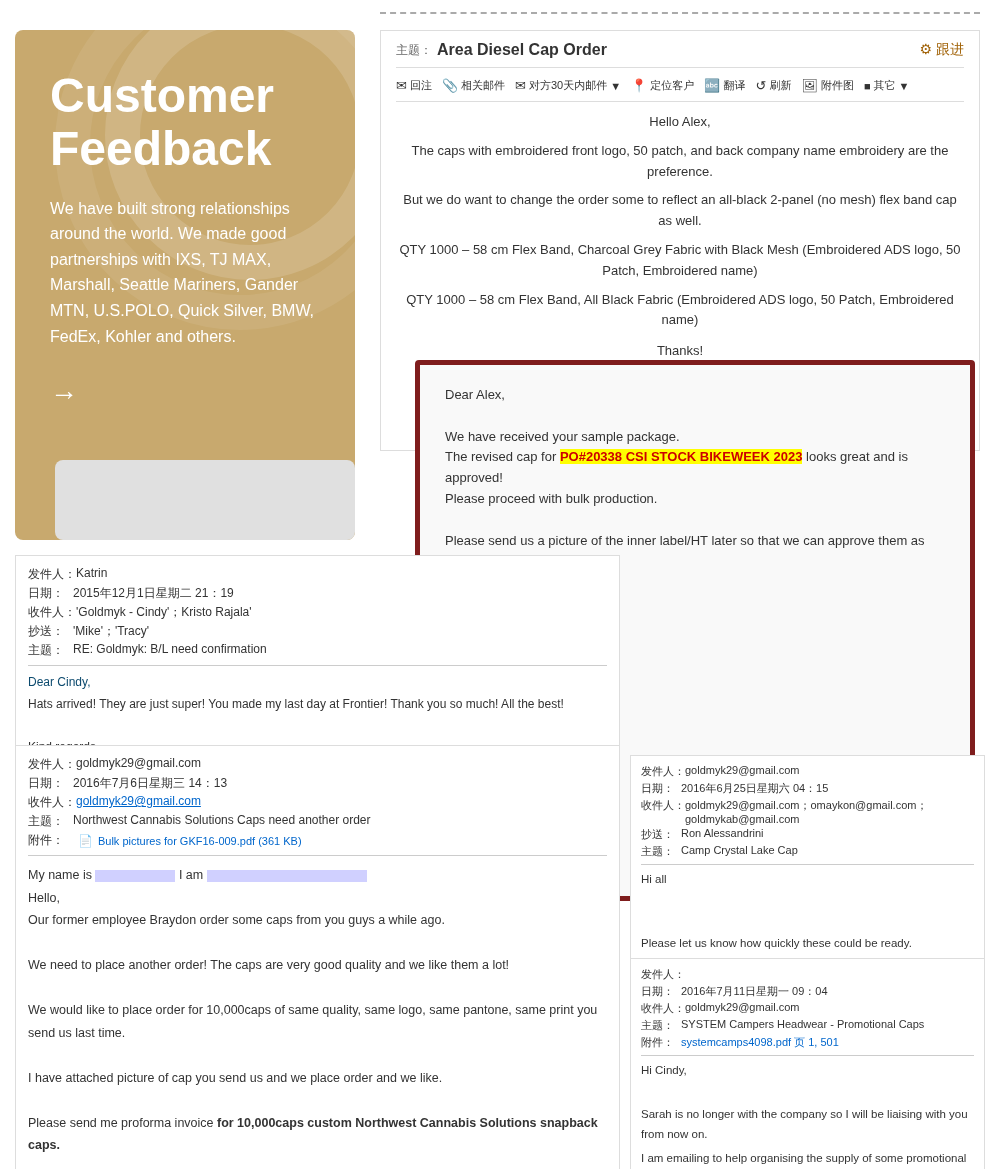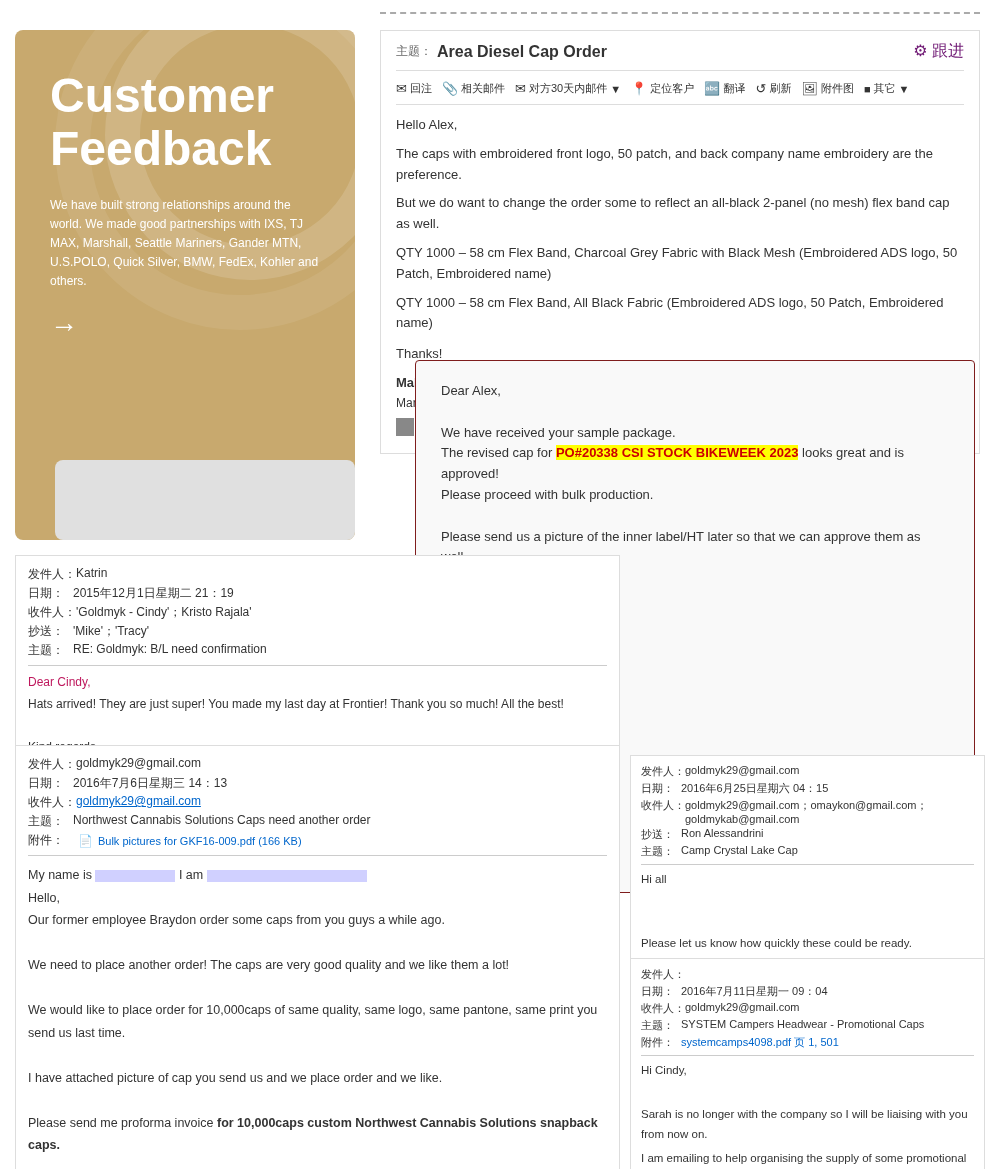--- a/index.html
+++ b/index.html
@@ -48,23 +48,23 @@
     }
     .left-panel .title {
       font-size: 48px;
       font-weight: 900;
       line-height: 1.1;
       margin-bottom: 20px;
       position: relative;
       z-index: 1;
     }
     .left-panel .description {
-      font-size: 12px;
+      font-size: 16px;
       line-height: 1.6;
-      margin-bottom: 15px;
+      margin-bottom: 26px;
       position: relative;
       z-index: 1;
     }
     .left-panel .arrow {
       font-size: 28px;
       font-weight: bold;
       position: relative;
       z-index: 1;
     }
     
@@ -101,22 +101,22 @@
       color: #666;
       margin-right: 5px;
       font-size: 12px;
     }
     .email-subject-title {
       font-weight: bold;
       font-size: 16px;
       flex: 1;
     }
     .email-follow {
-      color: #701a75;
-      font-size: 16px;
+      color: #a16207;
+      font-size: 14px;
     }
     .email-toolbar {
       display: flex;
       gap: 10px;
       padding: 4px 0 8px 0;
       border-bottom: 1px solid #ddd;
       margin-bottom: 10px;
       flex-wrap: wrap;
     }
     .email-toolbar-btn {
@@ -127,20 +127,21 @@
       color: #333;
       cursor: pointer;
       white-space: nowrap;
     }
     .email-toolbar-btn .icon-char {
       font-size: 13px;
     }
     .email-body {
       font-size: 13px;
       line-height: 1.6;
+      text-align: center;
     }
     .email-body p { margin-bottom: 8px; }
     .email-sig {
       margin-top: 10px;
     }
     .email-sig .name {
       font-weight: bold;
       font-size: 13px;
     }
     .email-sig .title-role {
@@ -155,21 +156,21 @@
       margin-top: 5px;
     }
 
     
     .email-card {
       position: absolute;
       left: 415px;
       top: 360px;
       width: 560px;
       background: #f9f9f9;
-      border: 1px solid #7f1d1d;
+      border: 5px solid #7f1d1d;
       border-radius: 4px;
       padding: 20px 25px;
       font-size: 13px;
       line-height: 1.6;
     }
     .csi-logo-box {
       margin-top: 12px;
       margin-bottom: 10px;
     }
     .csi-logo-svg {
@@ -474,21 +475,21 @@
   <div class="email-header-row">
     <span class="email-header-label">抄送：</span>
     <span class="email-header-value">'Mike'；'Tracy'</span>
   </div>
   <div class="email-header-row">
     <span class="email-header-label">主题：</span>
     <span class="email-header-value">RE: Goldmyk: B/L need confirmation</span>
   </div>
   <hr class="divider-line">
   <div class="email-body-cn">
-    <p style="color:#be185d;">Dear Cindy,</p>
+    <p style="color:#0c4a6e;">Dear Cindy,</p>
     <p>Hats arrived! They are just super! You made my last day at Frontier! Thank you so much!
 All the best!</p>
     <br>
     <p>Kind regards,</p>
     <p>Katrin</p>
   </div>
 </div>
 
 <div class="email-cannabis">
   <div class="header-row">
@@ -503,21 +504,21 @@
     <span class="label">收件人：</span>
     <span class="value"><a href="#" style="color:#0066cc;">goldmyk29@gmail.com</a></span>
   </div>
   <div class="header-row">
     <span class="label">主题：</span>
     <span class="value">Northwest Cannabis Solutions Caps need another order</span>
   </div>
   <div class="attachment-row">
     <span class="label">附件：</span>
     <span class="attachment-icon">📄</span>
-    <span class="attachment-name">Bulk pictures for GKF16-009.pdf (166 KB)</span>
+    <span class="attachment-name">Bulk pictures for GKF16-009.pdf (361 KB)</span>
   </div>
   <hr class="divider-line">
   <div class="email-cannabis-body">
     <p>
       <span>My name is</span>
       <span style="background:#d0d0ff;display:inline-block;width:80px;height:12px;vertical-align:middle;"></span>
       <span>I am</span>
       <span style="background:#d0d0ff;display:inline-block;width:160px;height:12px;vertical-align:middle;"></span>
     </p>
     <p>Hello,</p>

